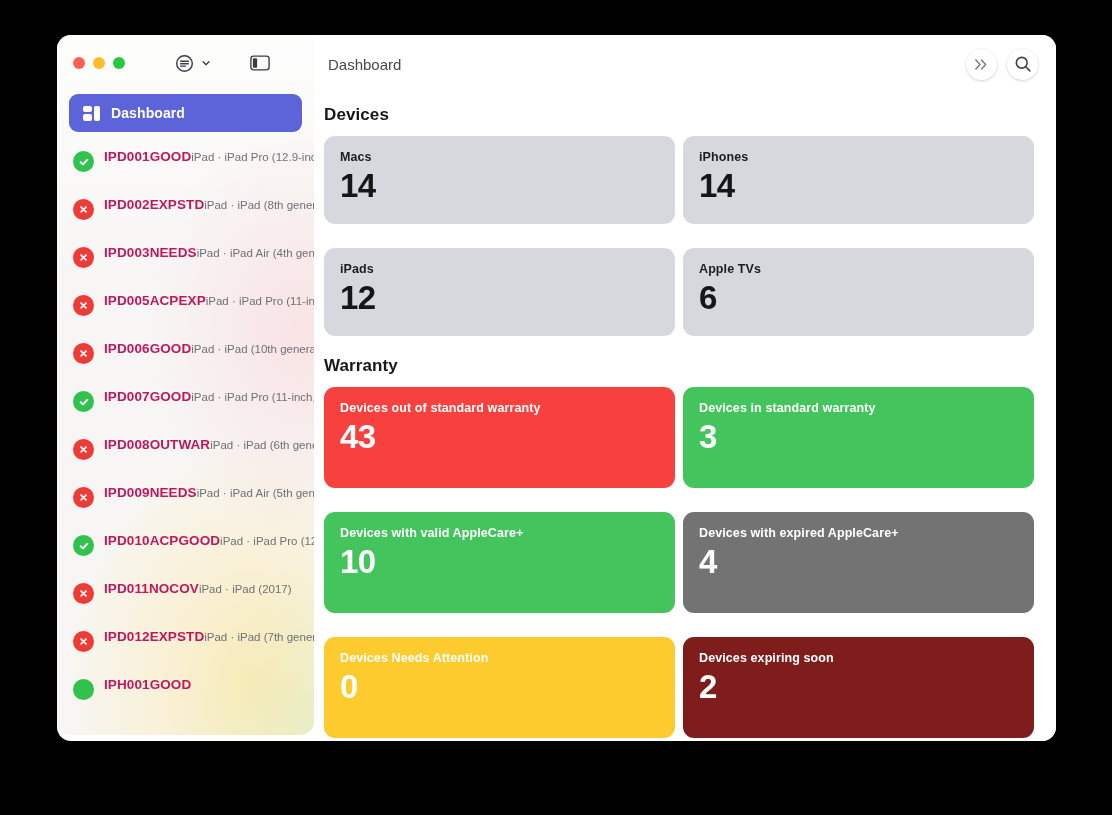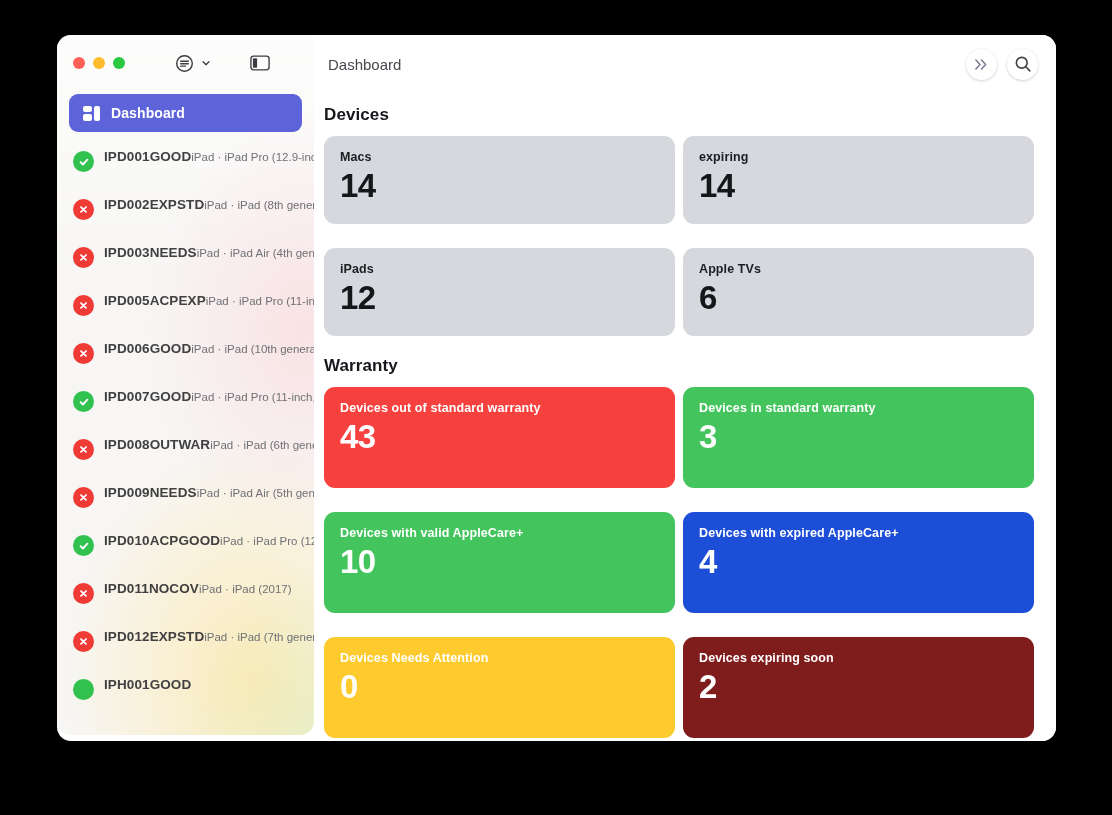--- a/index.html
+++ b/index.html
@@ -67,21 +67,21 @@
   .dash-glyph i.c { left: 11px; top: 0; width: 6px; height: 15px; }
 
   .dev-list { margin-top: 8px; height: calc(100% - 110px); overflow: hidden; }
   .dev-row { display: flex; align-items: flex-start; gap: 10px; padding: 7px 14px 7px 16px; height: 48px; }
   .badge { width: 21px; height: 21px; border-radius: 50%; flex: 0 0 21px; margin-top: 4px;
            display: flex; align-items: center; justify-content: center; }
   .badge.ok { background: #30c14e; }
   .badge.bad { background: #f03a35; }
   .badge svg { display: block; }
   .dev-text { min-width: 0; }
-  .dev-name { font-size: 13.5px; font-weight: 700; color: #404040; line-height: 17px; letter-spacing: .1px; }
+  .dev-name { font-size: 13.5px; font-weight: 700; color: #be185d; line-height: 17px; letter-spacing: .1px; }
   .dev-sub { font-size: 11.5px; color: #6f7176; line-height: 16px; margin-top: 1px;
              white-space: nowrap; overflow: hidden; text-overflow: ellipsis; max-width: 205px; }
 
   
   .main { flex: 1; background: #fff; position: relative; overflow: hidden; }
   .main-toolbar {
     height: 58px; display: flex; align-items: center; padding: 0 18px 0 14px;
   }
   .main-title { font-size: 15px; color: #46484d; }
   .tb-right { margin-left: auto; display: flex; align-items: center; gap: 10px; }
@@ -274,21 +274,21 @@
       </div>
 
       <div class="content">
         <div class="section-title">Devices</div>
         <div class="grid" id="devices-grid">
             <div class="card device">
               <div class="c-label">Macs</div>
               <div class="c-value">14</div>
             </div>
             <div class="card device">
-              <div class="c-label">expiring</div>
+              <div class="c-label">iPhones</div>
               <div class="c-value">14</div>
             </div>
             <div class="card device">
               <div class="c-label">iPads</div>
               <div class="c-value">12</div>
             </div>
             <div class="card device">
               <div class="c-label">Apple TVs</div>
               <div class="c-value">6</div>
             </div>
@@ -301,21 +301,21 @@
               <div class="c-value">43</div>
             </div>
             <div class="card stat" style="background: rgb(67, 196, 92);">
               <div class="c-label">Devices in standard warranty</div>
               <div class="c-value">3</div>
             </div>
             <div class="card stat" style="background: rgb(67, 196, 92);">
               <div class="c-label">Devices with valid AppleCare+</div>
               <div class="c-value">10</div>
             </div>
-            <div class="card stat" style="background: #1d4ed8;">
+            <div class="card stat" style="background: #737373;">
               <div class="c-label">Devices with expired AppleCare+</div>
               <div class="c-value">4</div>
             </div>
             <div class="card stat" style="background: rgb(253, 203, 46);">
               <div class="c-label">Devices Needs Attention</div>
               <div class="c-value">0</div>
             </div>
             <div class="card stat" style="background: #7f1d1d;">
               <div class="c-label">Devices expiring soon</div>
               <div class="c-value">2</div>

